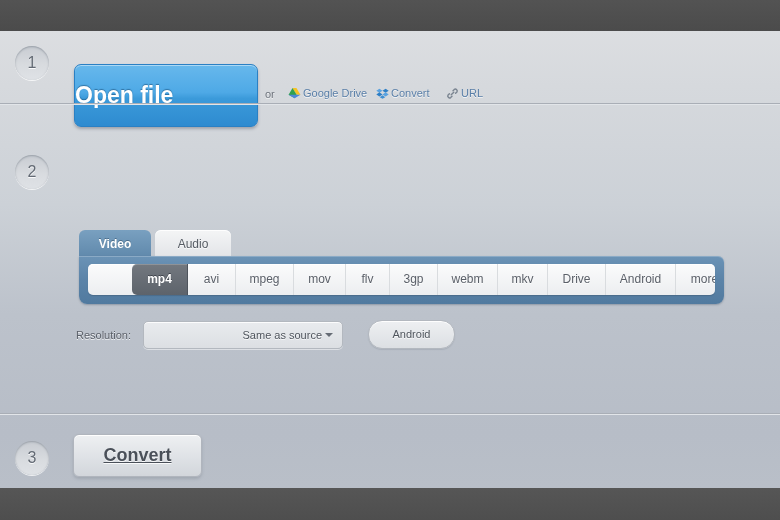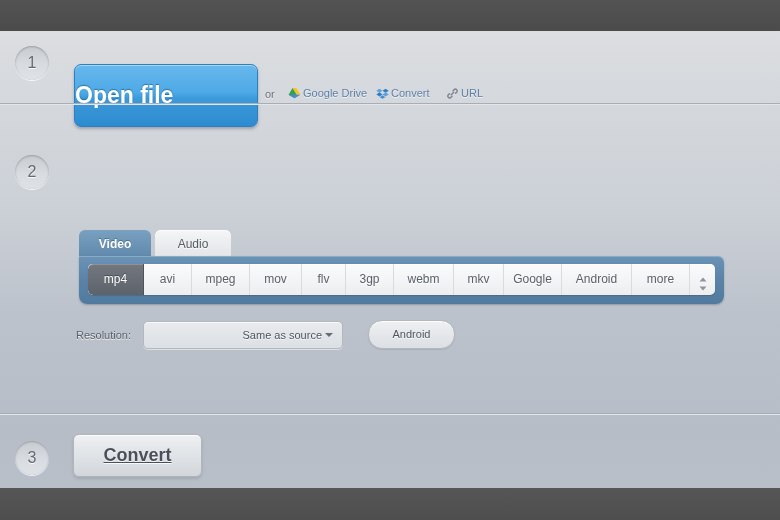--- a/index.html
+++ b/index.html
@@ -189,25 +189,26 @@
     font-size: 12px;
     color: #5b6069;
     text-shadow: 0 1px 0 rgba(255,255,255,.85);
     border-right: 1px solid #d9dcdf;
     box-sizing: border-box;
     cursor: pointer;
   }
   .fmt.active {
     background: linear-gradient(to bottom, #73787f 0%, #5d636b 100%);
     color: #ffffff;
-    font-weight: normal;
+    font-weight: bold;
     text-shadow: 0 -1px 0 rgba(35,40,48,.6);
     border-radius: 5px 0 0 5px;
     border-right: 1px solid #4e545c;
     box-shadow: inset 0 1px 0 rgba(255,255,255,.2);
+    margin-left: 44px;
   }
   .fmt-stepper {
     flex: 1 1 auto;
     position: relative;
     border-right: none;
     cursor: pointer;
   }
   .stepper-glyph {
     position: absolute;
     left: 50%; top: 50%;
@@ -355,21 +356,21 @@
         <div class="fmt-bar">
 
           <div class="fmt active" style="width:56px">mp4</div>
           <div class="fmt" style="width:48px">avi</div>
           <div class="fmt" style="width:58px">mpeg</div>
           <div class="fmt" style="width:52px">mov</div>
           <div class="fmt" style="width:44px">flv</div>
           <div class="fmt" style="width:48px">3gp</div>
           <div class="fmt" style="width:60px">webm</div>
           <div class="fmt" style="width:50px">mkv</div>
-          <div class="fmt" style="width:58px">Google</div>
+          <div class="fmt" style="width:58px">Drive</div>
           <div class="fmt" style="width:70px">Android</div>
           <div class="fmt" style="width:58px">more</div>
 
           <div class="fmt fmt-stepper">
             <span class="stepper-glyph">
               <svg width="9" height="15" viewBox="0 0 9 15">
                 <polygon points="4.5,1 8,5 1,5" fill="#8d949d"></polygon>
                 <polygon points="4.5,14 8,10 1,10" fill="#8d949d"></polygon>
               </svg>
             </span>

